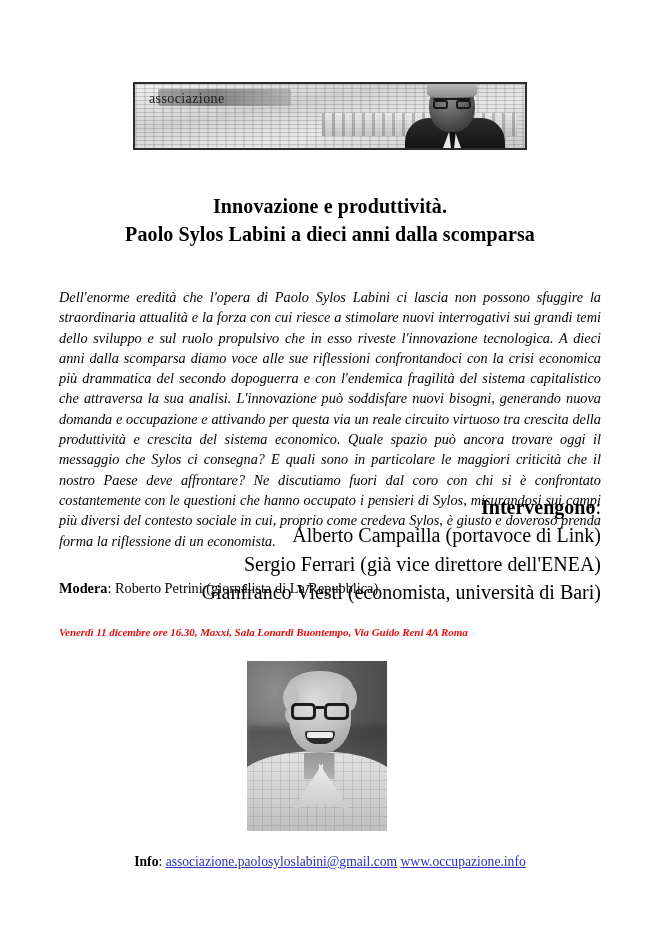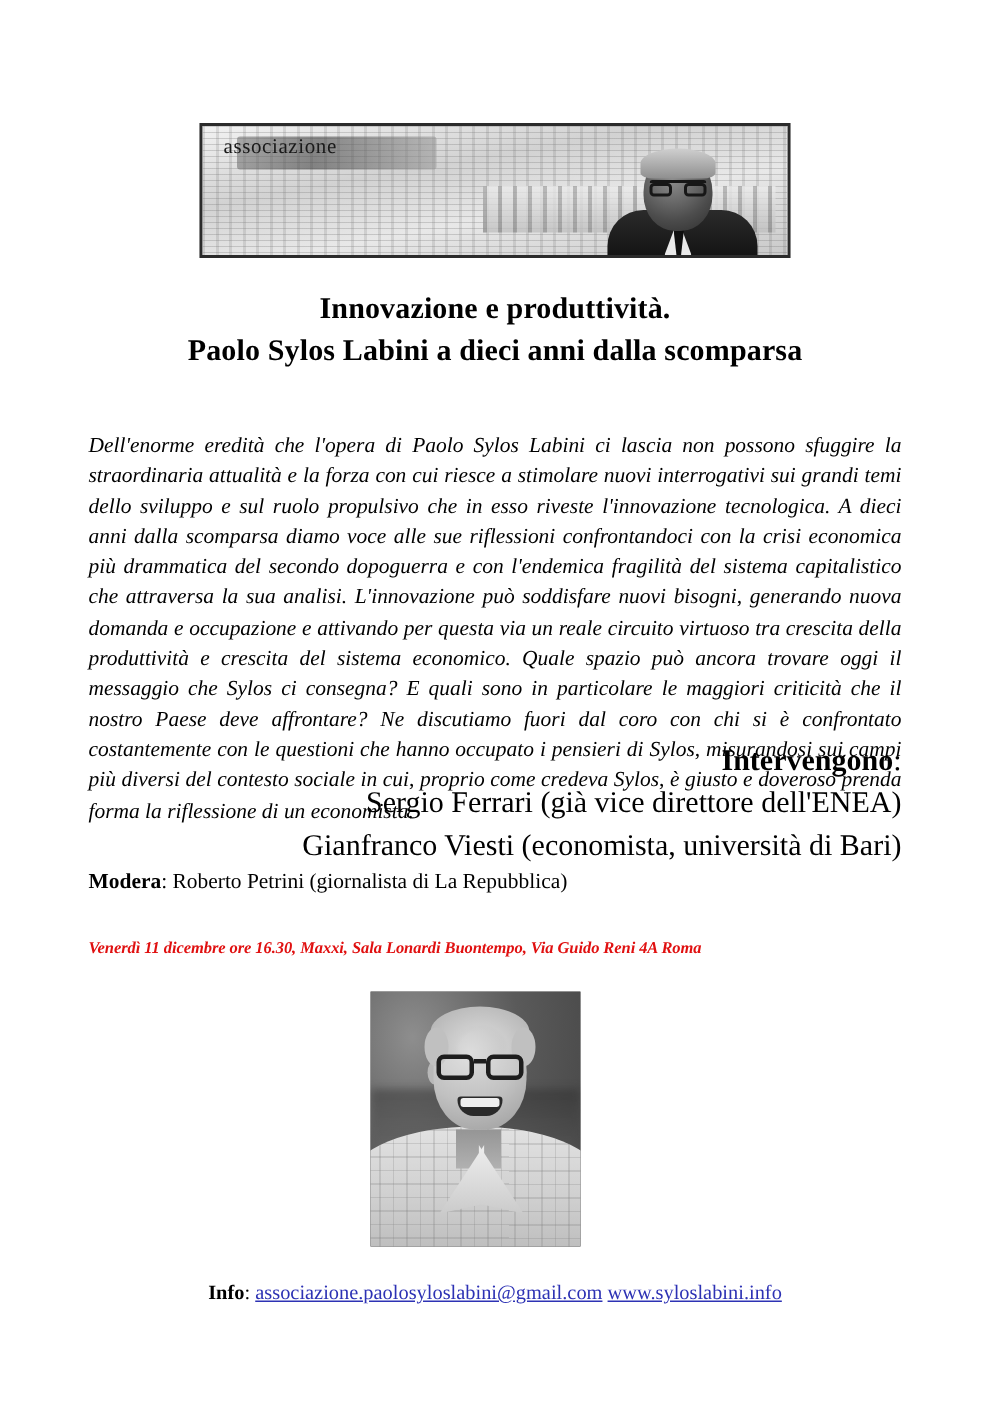--- a/index.html
+++ b/index.html
@@ -15,21 +15,21 @@
     color: #000000;
     overflow: hidden;
   }
 
   
   .logo-banner {
     position: absolute;
     left: 133px;
     top: 82px;
     width: 394px;
-    height: 90px;
+    height: 68px;
     border: 2px solid #2b2b2b;
     box-sizing: border-box;
     overflow: hidden;
     background: #d9d9d9;
   }
   .logo-newsprint {
     position: absolute;
     inset: 0;
     background:
       repeating-linear-gradient(180deg, rgba(120,120,120,0.30) 0px, rgba(120,120,120,0.30) 1px, rgba(255,255,255,0) 1px, rgba(255,255,255,0) 4px),
@@ -368,20 +368,21 @@
 
 <div class="title-block">
   <div>Innovazione e produttività.</div>
   <div>Paolo Sylos Labini a dieci anni dalla scomparsa</div>
 </div>
 
 <div class="abstract">Dell'enorme eredità che l'opera di Paolo Sylos Labini ci lascia non possono sfuggire la straordinaria attualità e la forza con cui riesce a stimolare nuovi interrogativi sui grandi temi dello sviluppo e sul ruolo propulsivo che in esso riveste l'innovazione tecnologica. A dieci anni dalla scomparsa diamo voce alle sue riflessioni confrontandoci con la crisi economica più drammatica del secondo dopoguerra e con l'endemica fragilità del sistema capitalistico che attraversa la sua analisi. L'innovazione può soddisfare nuovi bisogni, generando nuova domanda e occupazione e attivando per questa via un reale circuito virtuoso tra crescita della produttività e crescita del sistema economico. Quale spazio può ancora trovare oggi il messaggio che Sylos ci consegna? E quali sono in particolare le maggiori criticità che il nostro Paese deve affrontare? Ne discutiamo fuori dal coro con chi si è confrontato costantemente con le questioni che hanno occupato i pensieri di Sylos, misurandosi sui campi più diversi del contesto sociale in cui, proprio come credeva Sylos, è giusto e doveroso prenda forma la riflessione di un economista.</div>
 
 <div class="speakers">
   <div><span class="heading">Intervengono</span><span class="heading-colon">:</span></div>
+  <div class="speaker-line">Alberto Campailla (portavoce di Link)</div>
   <div class="speaker-line">Sergio Ferrari (già vice direttore dell'ENEA)</div>
   <div class="speaker-line">Gianfranco Viesti (economista, università di Bari)</div>
 </div>
 
 <div class="moderator"><span class="heading">Modera</span><span>: Roberto Petrini (giornalista di La Repubblica)</span></div>
 
 <div class="venue">Venerdì 11 dicembre ore 16.30, Maxxi, Sala Lonardi Buontempo, Via Guido Reni 4A Roma</div>
 
 <div class="portrait">
   <div class="pt-bg"></div>
@@ -393,13 +394,13 @@
   <div class="pt-ear-r"></div>
   <div class="pt-head"></div>
   <div class="pt-hair"></div>
   <div class="pt-glasses"></div>
   <div class="pt-bridge"></div>
   <div class="pt-mouth">
       <div class="pt-teeth"></div>
     </div>
 </div>
 
-<div class="info"><span class="heading">Info</span><span>: </span><span class="link">associazione.paolosyloslabini@gmail.com</span><span> </span><span class="link">www.syloslabini.info</span></div>
+<div class="info"><span class="heading">Info</span><span>: </span><span class="link">associazione.paolosyloslabini@gmail.com</span><span> </span><span class="link">www.occupazione.info</span></div>
 
 </body></html>

